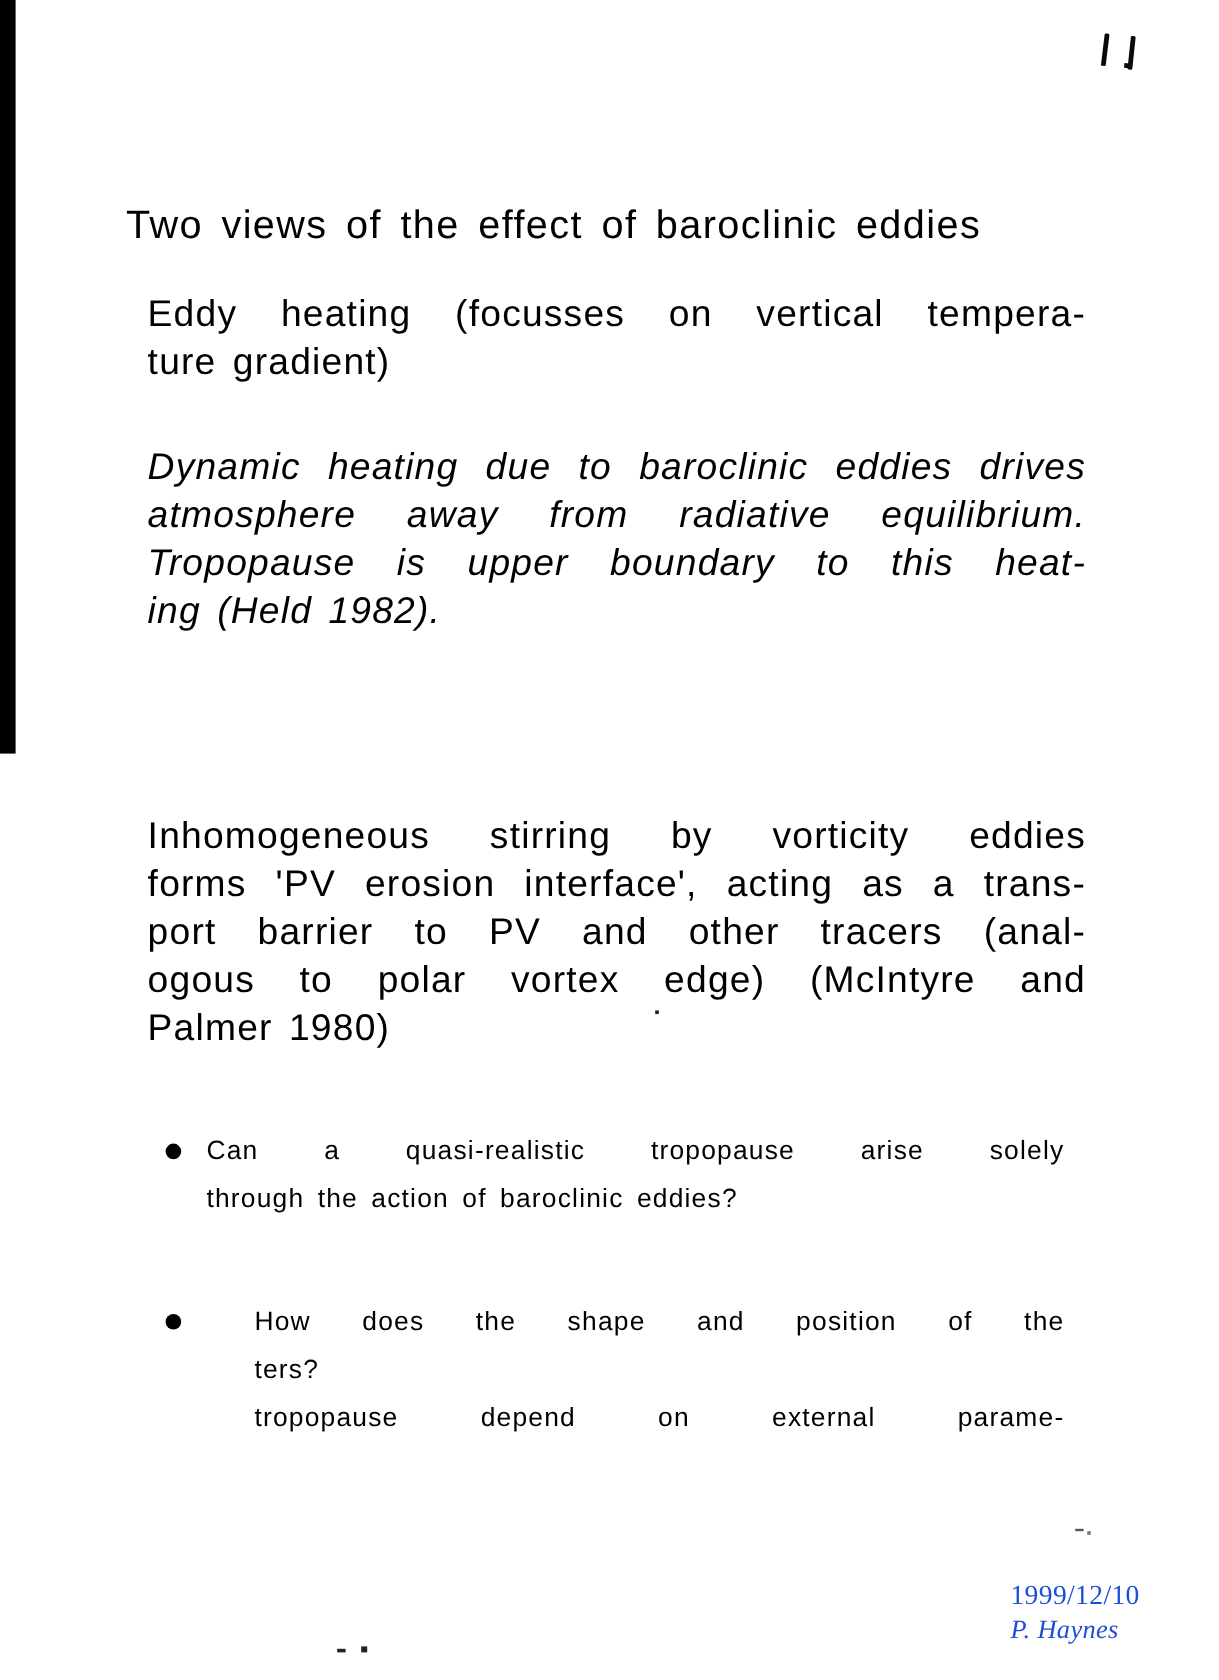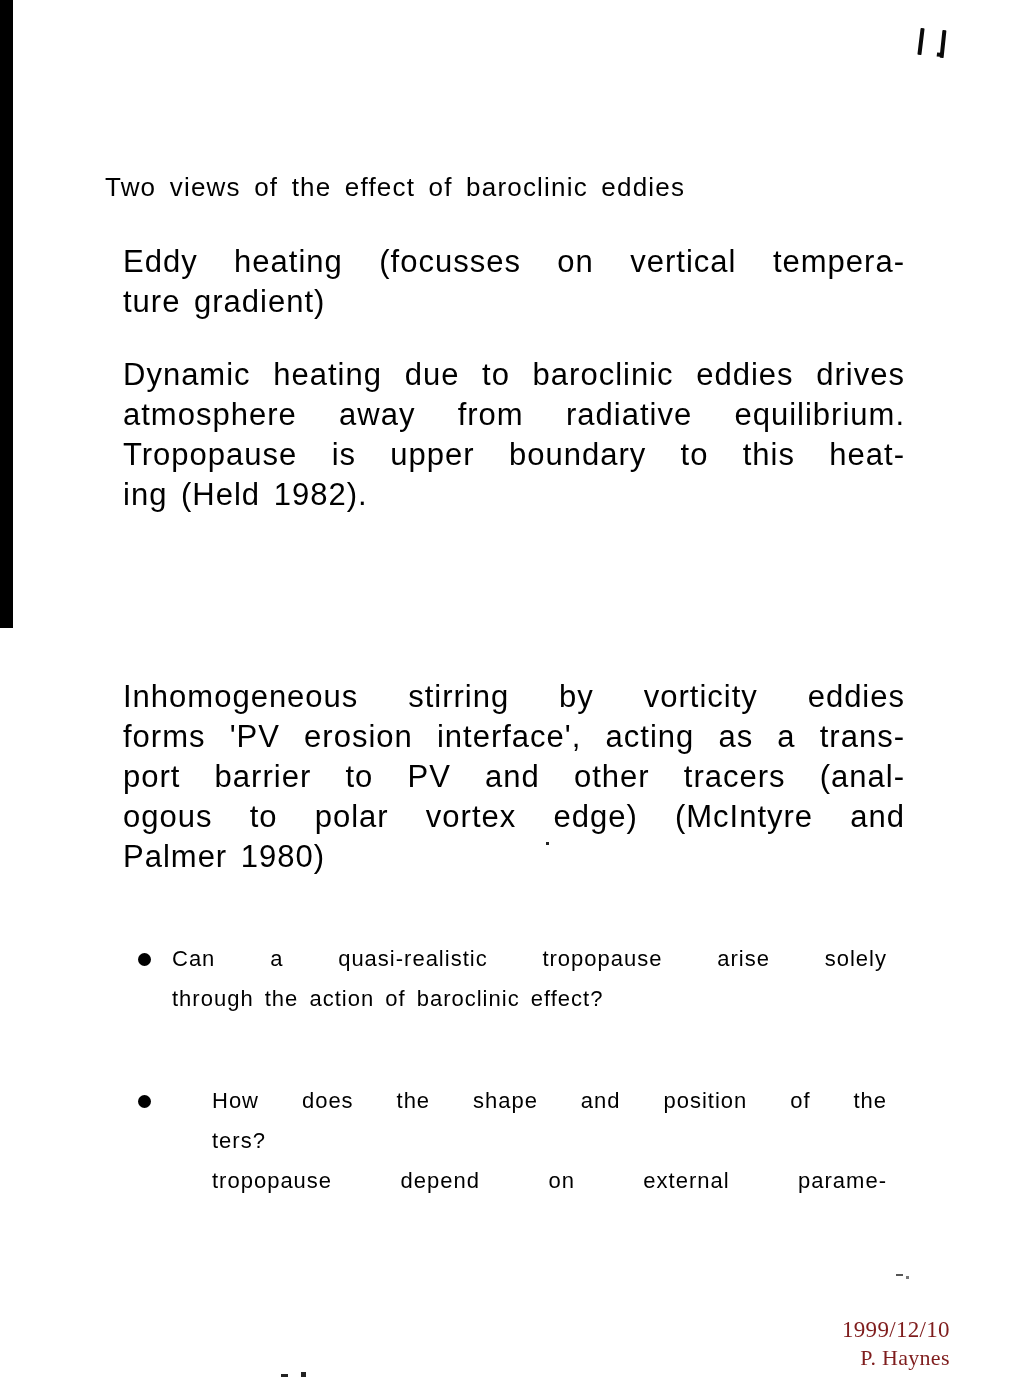--- a/index.html
+++ b/index.html
@@ -49,21 +49,21 @@
     left: -3px; bottom: 1px;
     width: 4px; height: 4px;
     background: #0a0a0a;
   }
 
   .title {
     position: absolute;
     left: 105px;
     top: 166px;
     width: 790px;
-    font-size: 26px;
+    font-size: 33px;
     letter-spacing: 1.2px;
     word-spacing: 5px;
     line-height: 42px;
   }
 
   .textblock {
     position: absolute;
     left: 105px;
     width: 782px;
     font-size: 31px;
@@ -73,21 +73,21 @@
     margin-left: 18px;
   }
   .line { white-space: nowrap; }
   .line.jl {
     white-space: normal;
     text-align: justify;
     text-align-last: justify;
   }
 
   .p1 { top: 242px; }
-  .p2 { top: 355px; }
+  .p2 { top: 369px; font-style: italic; }
   .p3 { top: 561px; }
   .p4 { top: 677px; }
 
   .bullet-item {
     position: absolute;
     left: 138px;
     width: 749px;
     display: flex;
     align-items: flex-start;
     font-size: 22px;
@@ -106,25 +106,24 @@
     border-radius: 50%;
     background: #000000;
   }
   .bullet-lines { flex: 1 1 auto; min-width: 0; }
 
   .footer {
     position: absolute;
     left: 842px;
     top: 1316px;
     font-family: "Liberation Serif", "DejaVu Serif", serif;
-    color: #7f1d1d;
-    text-align: right;
+    color: #1d4ed8;
   }
   .footer-date { font-size: 23px; line-height: 28px; letter-spacing: 0.3px; }
-  .footer-author { font-size: 22px; line-height: 27px; letter-spacing: 0.3px; }
+  .footer-author { font-size: 22px; line-height: 27px; letter-spacing: 0.3px; font-style: italic; }
 
   
   .speck { position: absolute; background: #222222; }
   .speck-mid       { left: 546px; top: 842px;  width: 3px; height: 3px; }
   .speck-foot-mark { left: 896px; top: 1274px; width: 7px; height: 2px; background:#555; }
   .speck-foot-dot  { left: 906px; top: 1276px; width: 3px; height: 3px; background:#777; }
   .speck-bot-dash  { left: 281px; top: 1374px; width: 7px; height: 3px; }
   .speck-bot-dot   { left: 301px; top: 1372px; width: 5px; height: 5px; }
 </style>
 </head>
@@ -159,21 +158,21 @@
     <div class="line jl">forms 'PV erosion interface', acting as a trans-</div>
     <div class="line jl">port barrier to PV and other tracers (anal-</div>
     <div class="line jl">ogous to polar vortex edge) (McIntyre and</div>
     <div class="line">Palmer 1980)</div>
   </div>
 
   <div class="bullet-item b1">
     <div class="bullet-dot"></div>
     <div class="bullet-lines">
       <div class="line jl">Can a quasi-realistic tropopause arise solely</div>
-      <div class="line">through the action of baroclinic effect?</div>
+      <div class="line">through the action of baroclinic eddies?</div>
     </div>
   </div>
 
   <div class="bullet-item b2">
     <div class="bullet-dot"></div>
     <div class="bullet-lines">
       <div class="line jl">How does the shape and position of the</div>
       <div class="line">ters?</div>
       <div class="line jl">tropopause depend on external parame-</div>
     </div>

